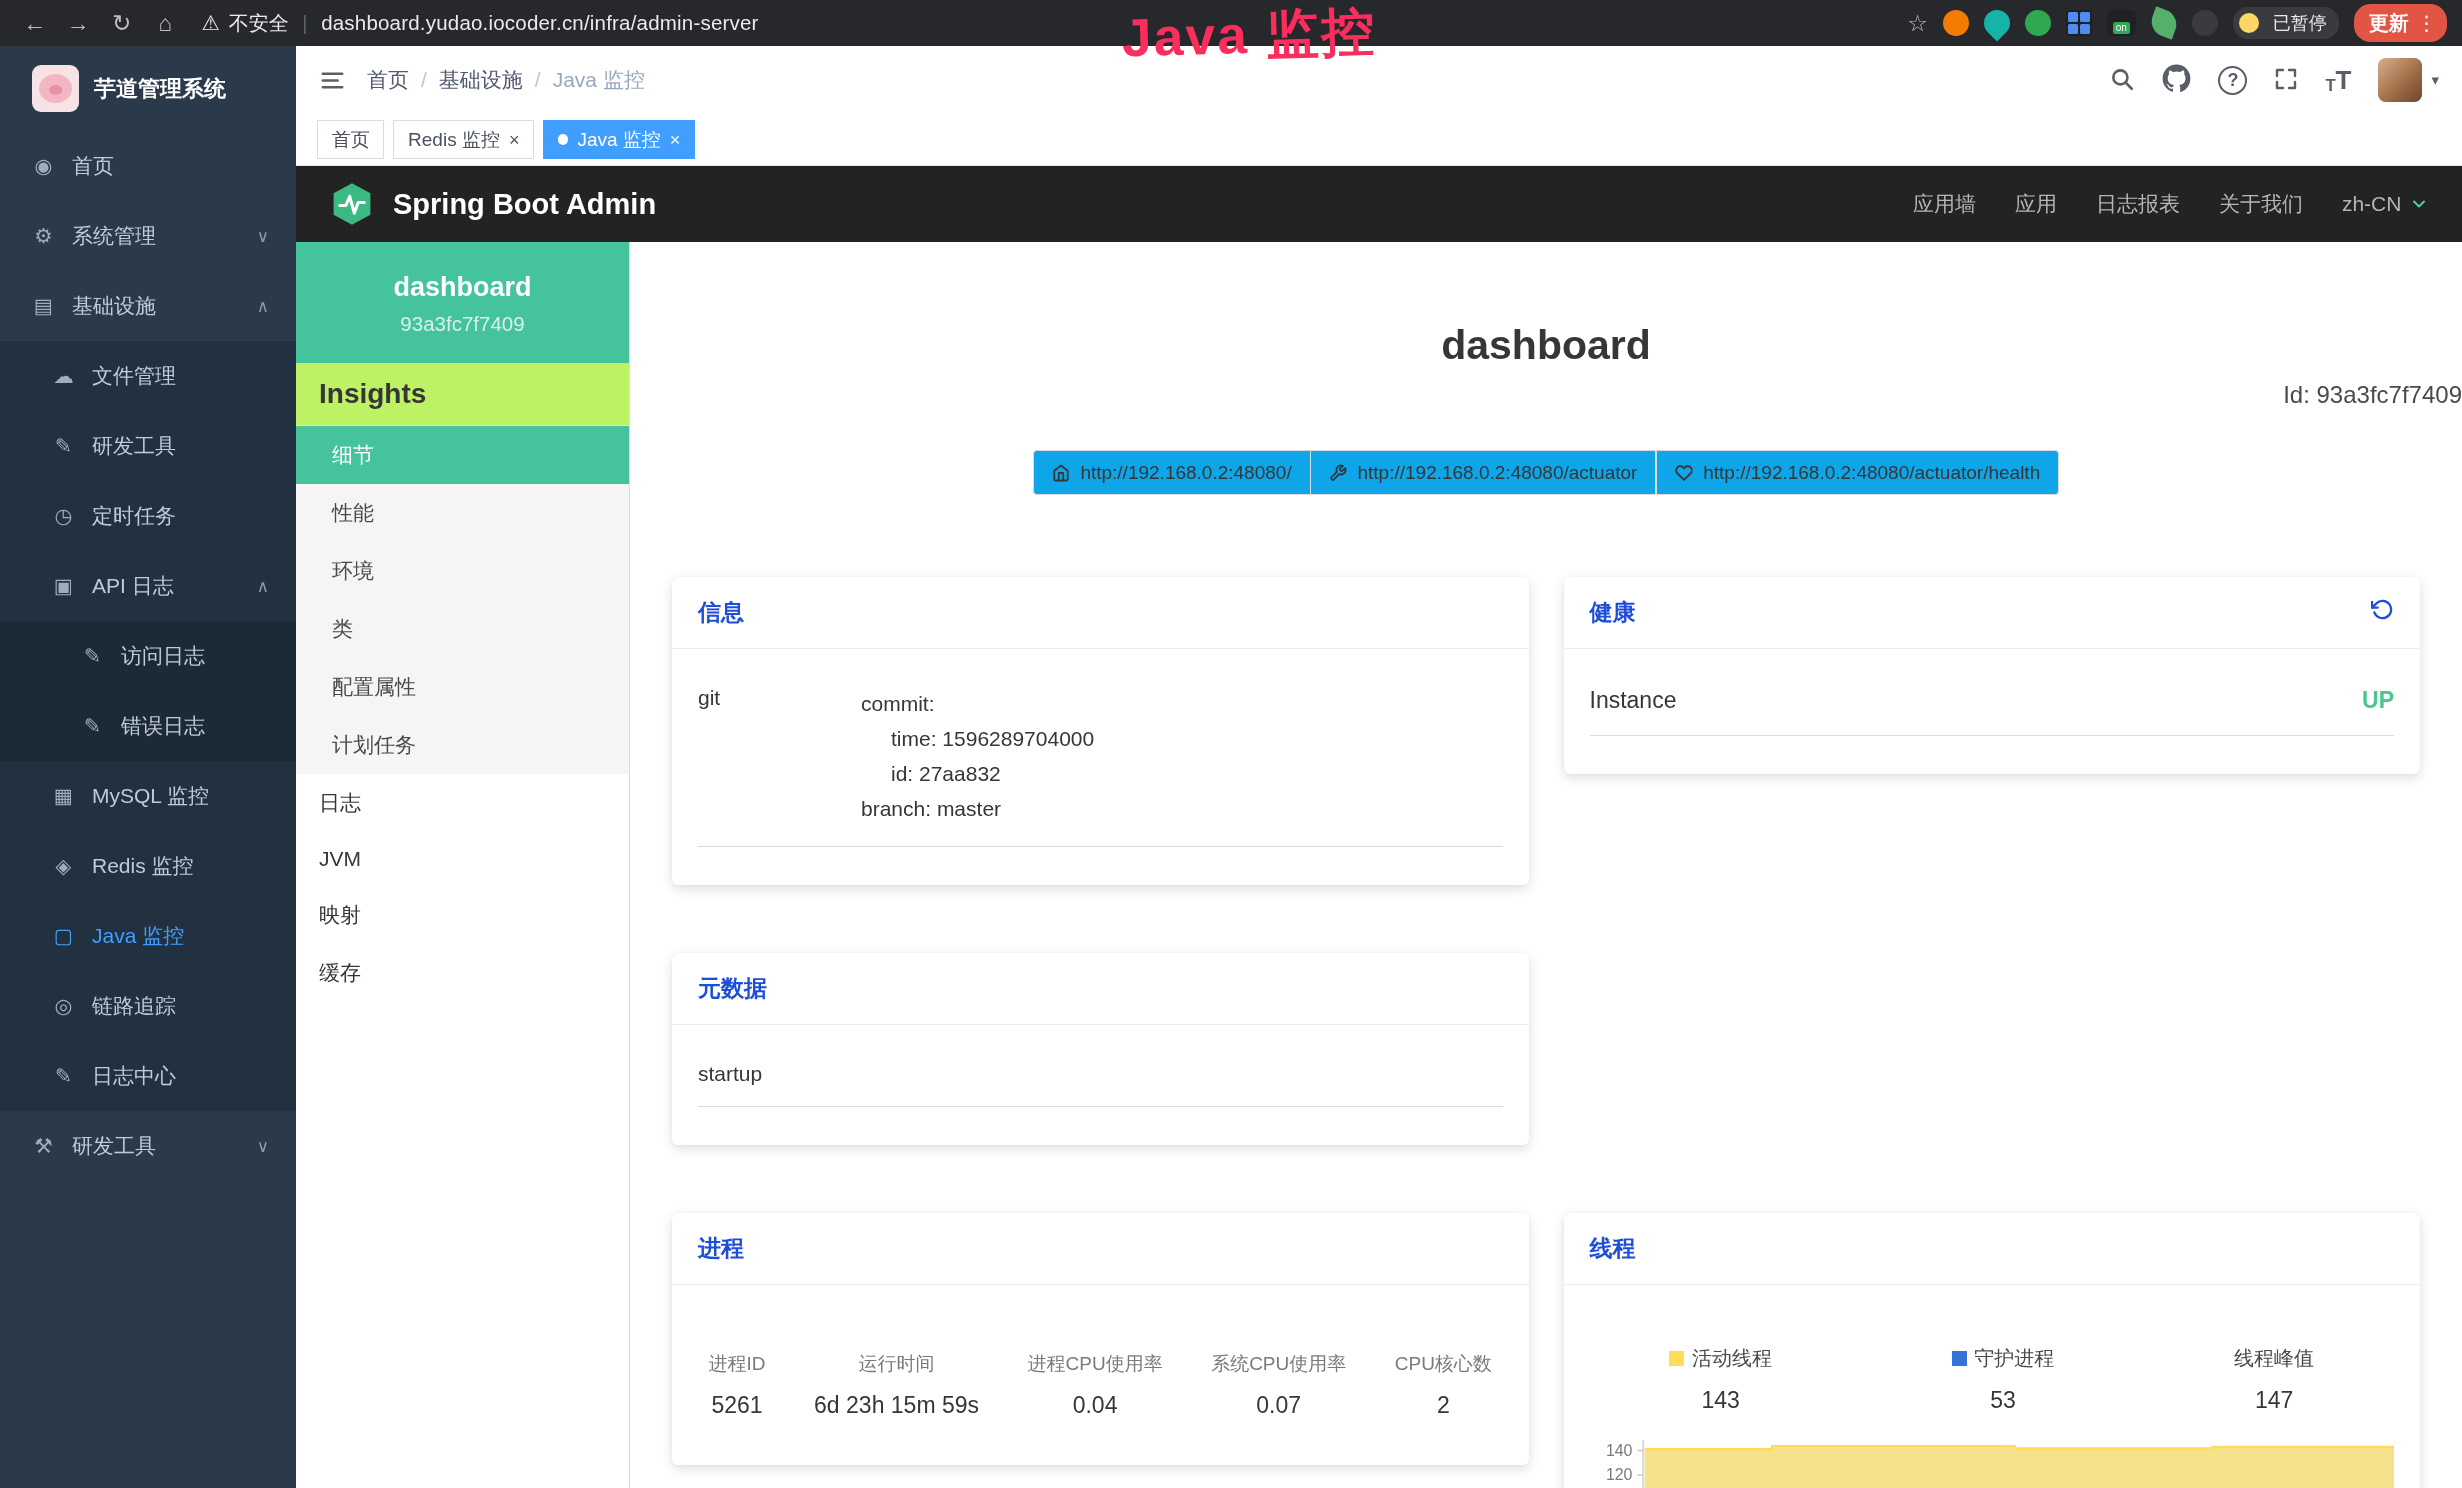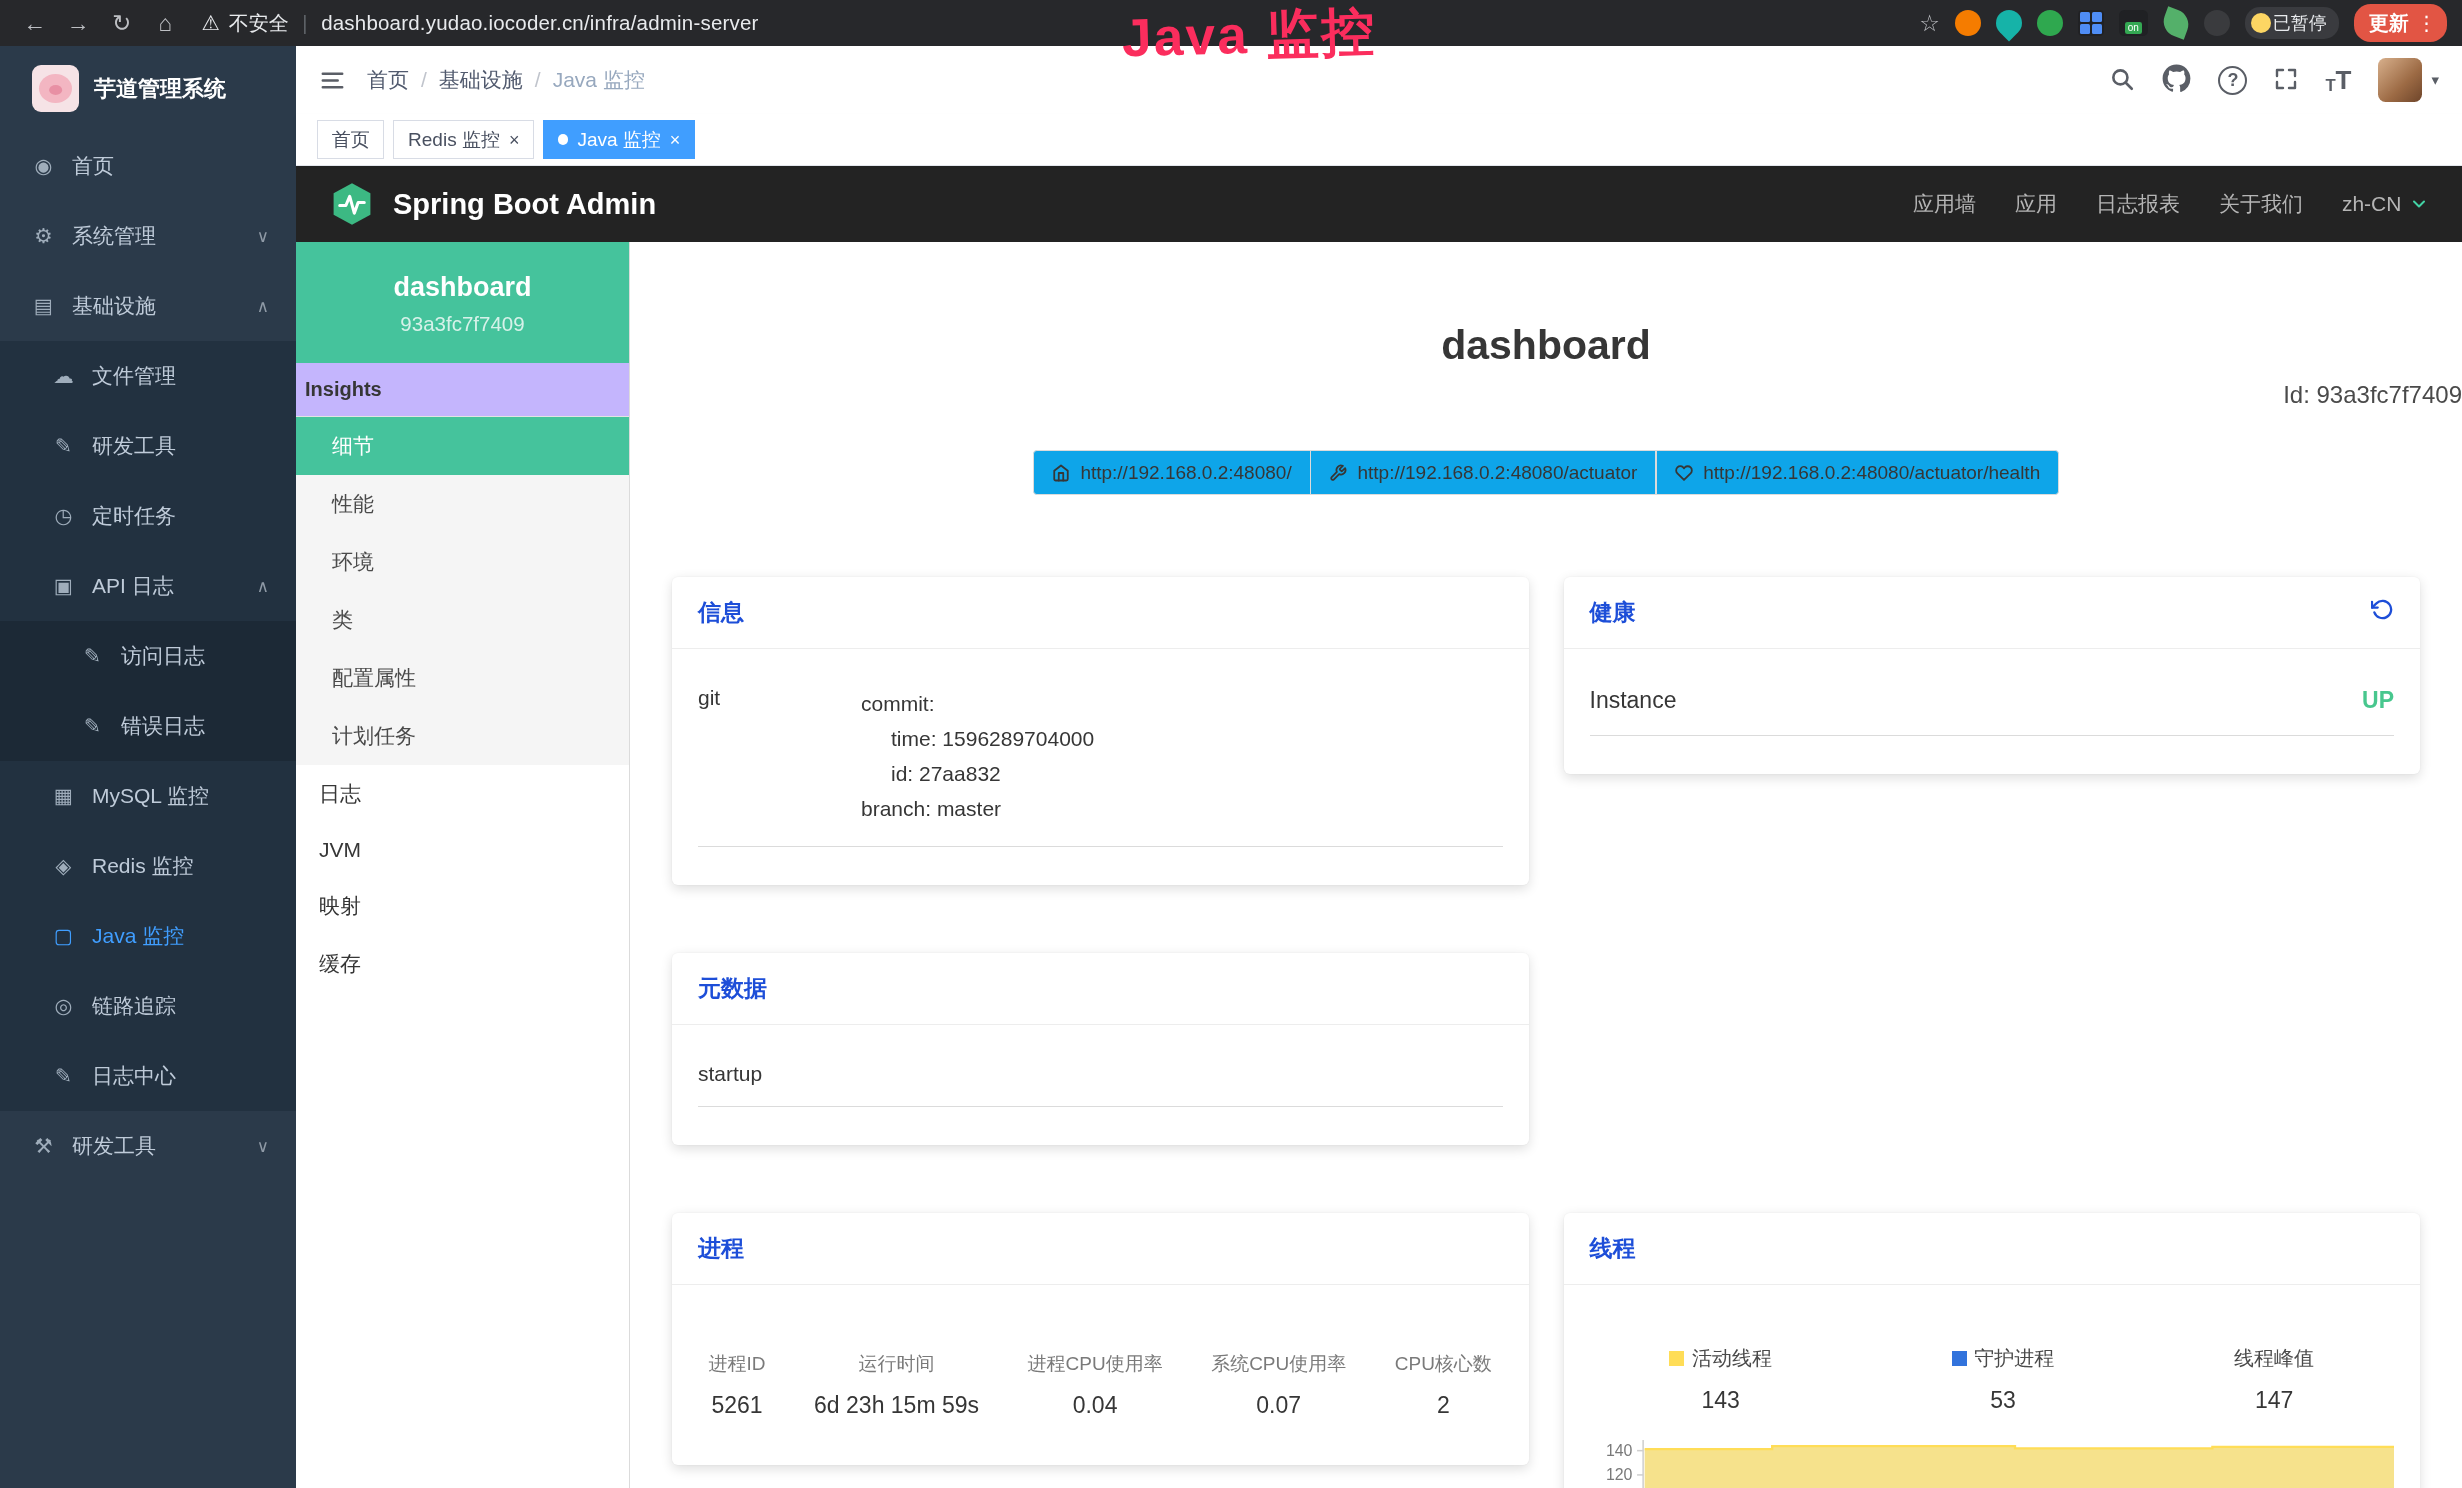--- a/index.html
+++ b/index.html
@@ -19,21 +19,21 @@
   .ext{width:26px;height:26px;border-radius:50%;}
   .ext-orange{background:#f57c00;}
   .ext-pin{background:#16b3a8;border-radius:50% 50% 50% 0;transform:rotate(-45deg);}
   .ext-green{background:#2fa84f;}
   .ext-grid{border-radius:4.6px;background:#202124;display:grid;grid-template-columns:10px 10px;grid-gap:2.3px;padding:1.5px;justify-content:center;align-content:center;}
   .ext-grid i{width:10px;height:10px;background:#4f8df5;border-radius:1.5px;}
   .ext-on{width:29px;height:26px;border-radius:5.3px;background:#202124;display:flex;align-items:flex-end;justify-content:center;padding-bottom:2.3px;}
   .ext-on i{background:#34a853;color:#fff;font-style:normal;font-size:10px;line-height:11.4px;padding:0 3px;border-radius:2.3px;}
   .ext-leaf{background:#54b06a;border-radius:0 60% 0 60%;transform:rotate(20deg);}
   .ext-paw{background:#3a3b3e;}
-  .paused-pill{display:flex;align-items:center;gap:2px;background:#3a3b3f;border-radius:15px;padding:3.8px 12px 3.8px 6px;font-size:18px;color:#e8eaed;}
+  .paused-pill{display:flex;align-items:center;gap:14px;background:#3a3b3f;border-radius:15px;padding:3.8px 12px 3.8px 6px;font-size:18px;color:#e8eaed;}
   .smiley{width:20px;height:20px;border-radius:50%;background:#fdd663;}
   .update-btn{display:flex;align-items:center;gap:7.6px;background:#e25544;border-radius:16.7px;padding:5.3px 10.6px 5.3px 15px;color:#fff;font-size:20px;font-weight:700;}
   .update-btn .kebab{font-weight:400;font-size:20px;}
 
   
   .annotation{position:absolute;left:1122px;top:0px;z-index:60;font-size:53px;font-weight:800;
               color:#fb2d5d;transform:rotate(-1.5deg);letter-spacing:2.3px;}
 
   
   .sidebar{position:absolute;left:0;top:46px;bottom:0;width:296px;background:#2b3a4a;color:#bfcbd9;}
@@ -78,21 +78,21 @@
   .sba-brand{display:flex;align-items:center;gap:18px;color:#fff;font-weight:700;font-size:29px;}
   .sba-nav{margin-left:auto;display:flex;align-items:center;gap:39px;font-size:21px;}
   .sba-nav .nav-item{cursor:pointer;}
   .locale{display:flex;align-items:center;gap:7.6px;cursor:pointer;}
 
   .sba-body{flex:1;display:flex;min-height:0;}
   .sba-side{width:334px;flex:none;background:#fff;border-right:0.8px solid #dbdbdb;}
   .inst{background:#45c39c;color:#fff;text-align:center;padding:30px 7.6px 27px;}
   .inst-name{font-size:27px;font-weight:700;}
   .inst-id{font-size:20.5px;opacity:.78;margin-top:9px;}
-  .sba-group-title{background:#c4b5fd;padding:15px 9px;font-weight:700;font-size:20px;color:#363636;border-bottom:0.8px solid #e3e3e3;}
+  .sba-group-title{background:#bef264;padding:15px 23px;font-weight:700;font-size:28px;color:#363636;border-bottom:0.8px solid #e3e3e3;}
   .sba-item{background:#f5f5f5;padding:15px 23px 15px 36px;font-size:21px;color:#4a4a4a;cursor:pointer;}
   .sba-item.active{background:#45c39c;color:#fff;}
   .sba-section{background:#fff;padding:15px 23px;font-size:21px;color:#363636;cursor:pointer;}
 
   .sba-content{flex:1;overflow:hidden;background:#fff;}
   .inst-title{margin-top:80px;text-align:center;font-size:41px;font-weight:600;color:#363636;}
   .inst-sub{text-align:right;font-size:24px;color:#4a4a4a;margin-top:12px;}
   .links{display:flex;justify-content:center;margin-top:41px;}
   .link-btn{display:flex;align-items:center;gap:10.6px;border:0.8px solid #dbdbdb;background:#0ea5e9;padding:10.6px 18px;
             font-size:19px;color:#363636;cursor:pointer;text-align:center;}

